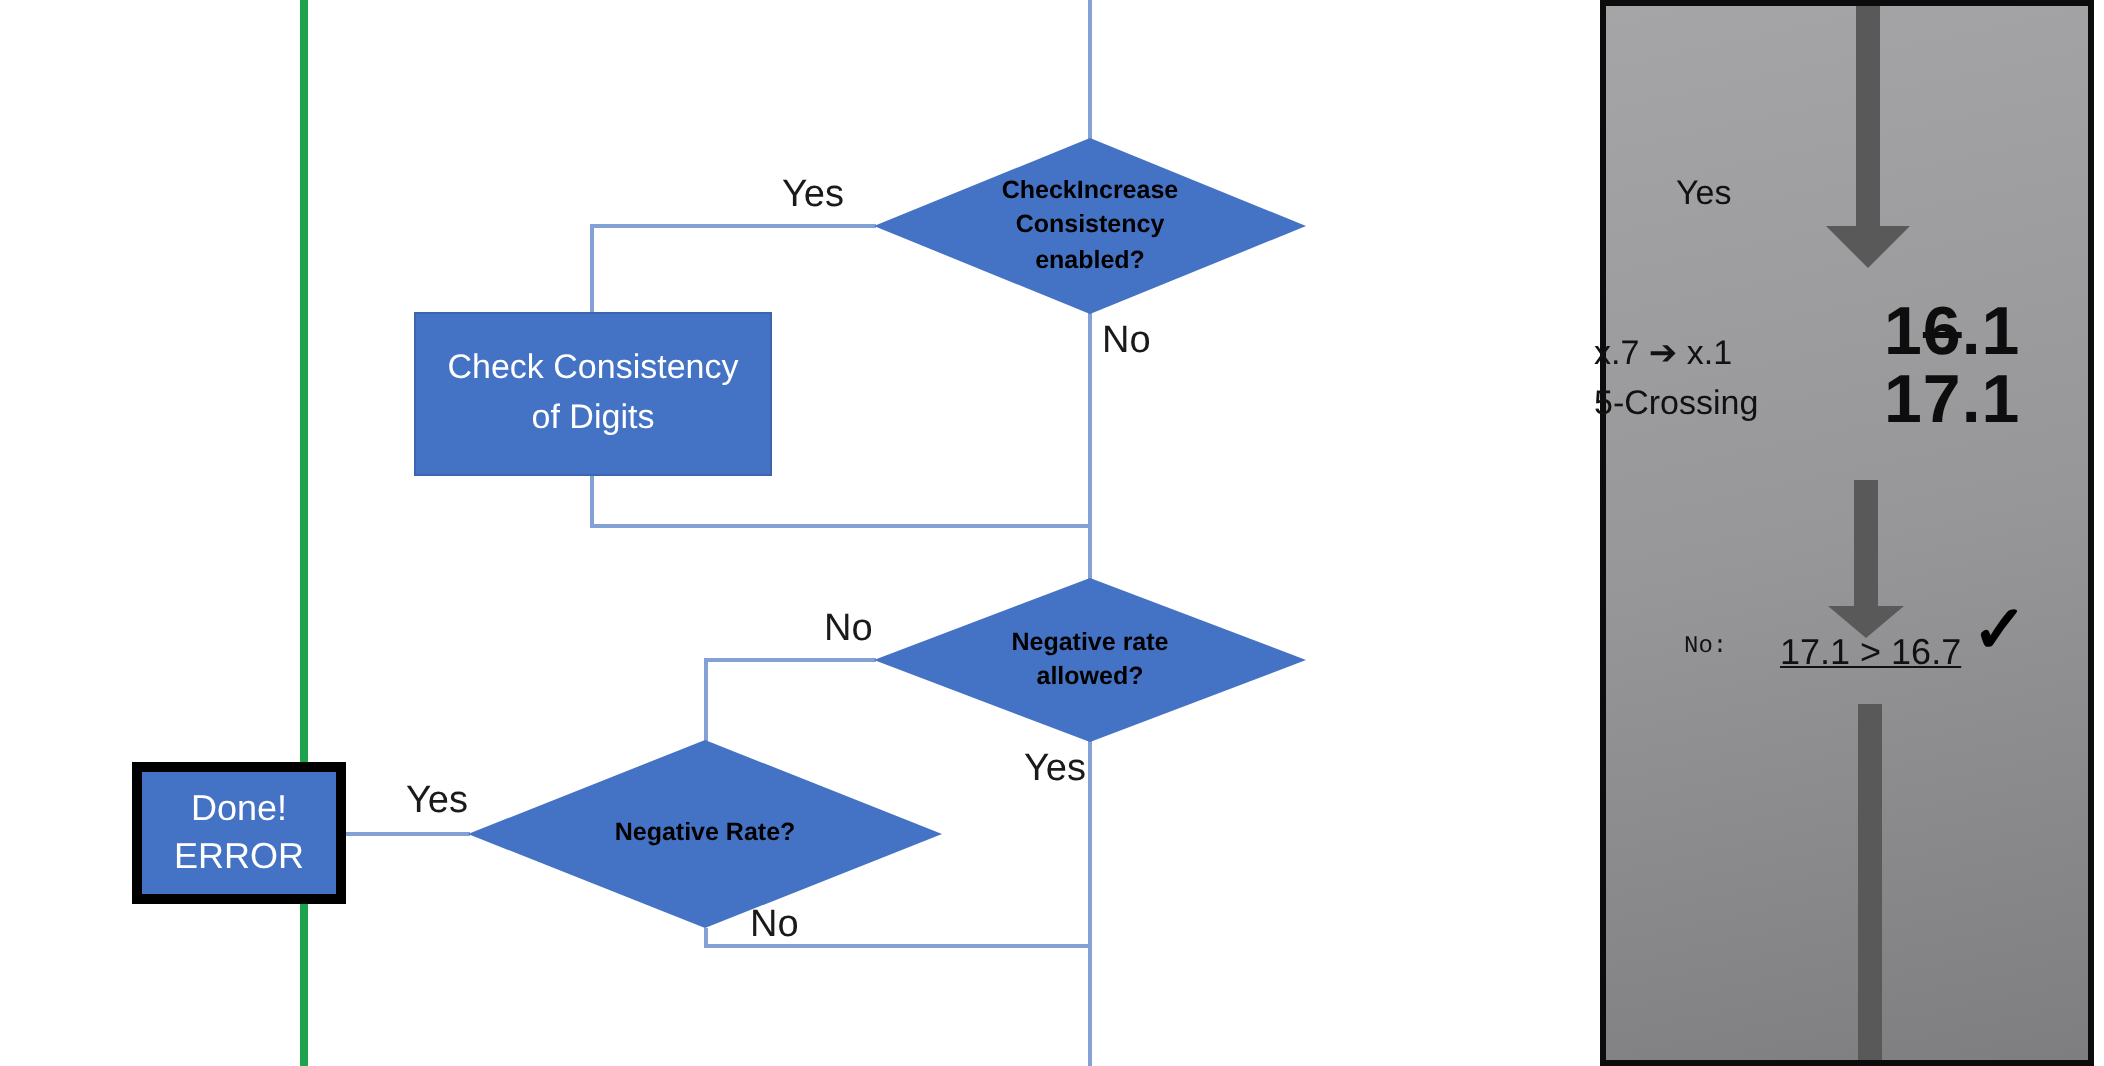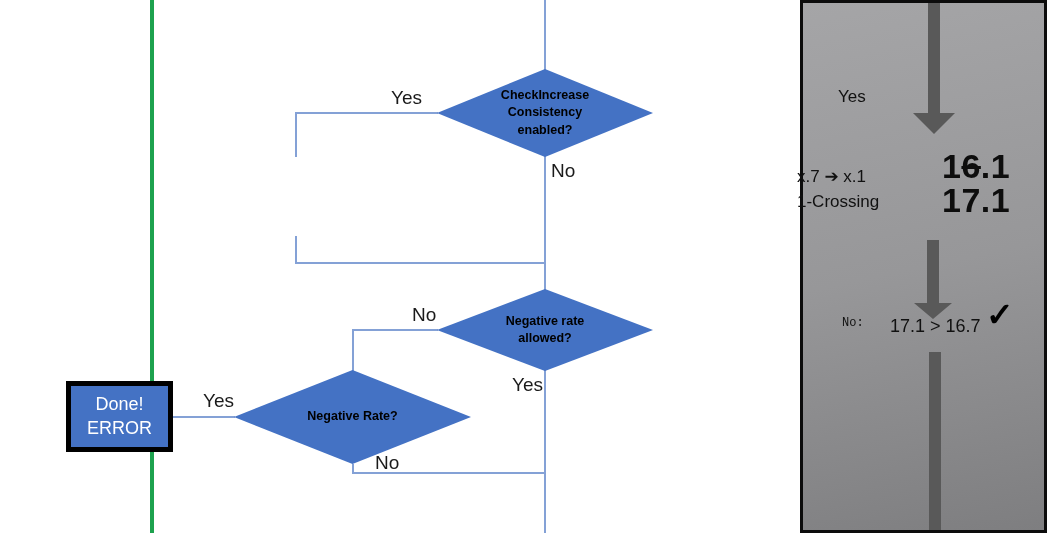--- a/index.html
+++ b/index.html
@@ -37,21 +37,21 @@
     background:linear-gradient(168deg,#a5a5a7 0%,#979799 50%,#7e7e80 100%);
   }
   .shaft{position:absolute;background:#595959;}
   .ahead{position:absolute;background:#595959;clip-path:polygon(0 0,100% 0,50% 100%);}
   .ptext{position:absolute;color:#111111;font-size:17px;}
   .rule{left:-6px;top:161px;width:96px;text-align:left;line-height:25px;}
   .pyes{left:35px;top:84px;}
   .bignums{position:absolute;left:95px;top:146px;color:#0d0d0d;font-size:34px;font-weight:600;line-height:34px;letter-spacing:0.5px;margin-left:44px;}
   .strike{text-decoration:line-through;text-decoration-thickness:3px;}
   .resno{left:39px;top:313px;font-size:12px;font-family:Liberation Mono, monospace;}
-  .rescmp{left:87px;top:313px;font-size:18px;}
+  .rescmp{left:87px;top:313px;font-size:18px;text-decoration:underline;}
   .checkmark{position:absolute;left:183px;top:292px;color:#000000;font-size:33px;font-weight:600;}
 </style>
 </head>
 <body>
 
 <div id="canvas">
 
   <div class="greenline"></div>
 
   <div class="line v" style="left:544px;top:0;height:533px;"></div>
@@ -62,20 +62,23 @@
   <div class="line h" style="left:352px;top:329px;width:86px;"></div>
   <div class="line v" style="left:352px;top:329px;height:42px;"></div>
   <div class="line h" style="left:173px;top:416px;width:62px;"></div>
   <div class="line v" style="left:352px;top:464px;height:9px;"></div>
   <div class="line h" style="left:352px;top:472px;width:193px;"></div>
 
   <div class="diamond" style="left:437px;top:69px;width:216px;height:88px;padding:0 44px;box-sizing:border-box;">
     <span>CheckIncrease Consistency enabled?</span>
   </div>
 
+  <div class="process" style="left:207px;top:156px;width:177px;height:80px;">
+    <span>Check Consistency of Digits</span>
+  </div>
 
   <div class="diamond" style="left:437px;top:289px;width:216px;height:82px;padding:0 44px;box-sizing:border-box;">
     <span>Negative rate allowed?</span>
   </div>
 
   <div class="diamond" style="left:234px;top:370px;width:237px;height:94px;padding:0 40px;box-sizing:border-box;">
     <span>Negative Rate?</span>
   </div>
 
   <div class="terminal">
@@ -92,21 +95,21 @@
 
   <div class="panel">
 
     <div class="shaft" style="left:125px;top:0;width:12px;height:110px;"></div>
     <div class="ahead" style="left:110px;top:110px;width:42px;height:21px;"></div>
 
     <div class="ptext pyes">Yes</div>
 
     <div class="ptext rule">
       <div>x.7 ➔ x.1</div>
-      <div>1-Crossing</div>
+      <div>5-Crossing</div>
     </div>
 
     <div class="bignums">
       <div><span>1</span><span class="strike">6</span><span>.1</span></div>
       <div>17.1</div>
     </div>
 
     <div class="shaft" style="left:124px;top:237px;width:12px;height:63px;"></div>
     <div class="ahead" style="left:111px;top:300px;width:38px;height:16px;"></div>
 

